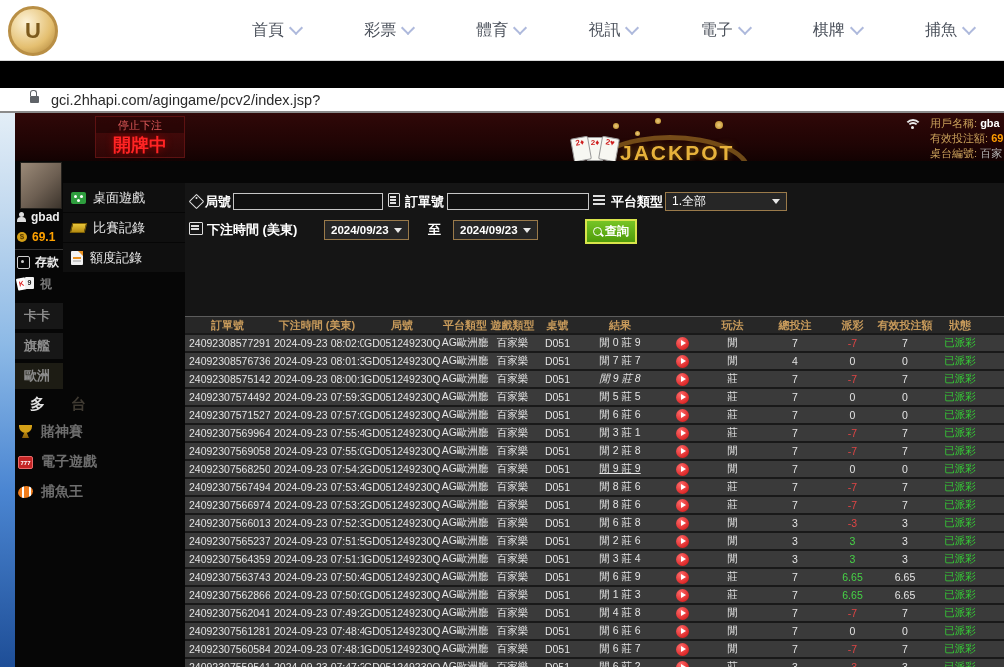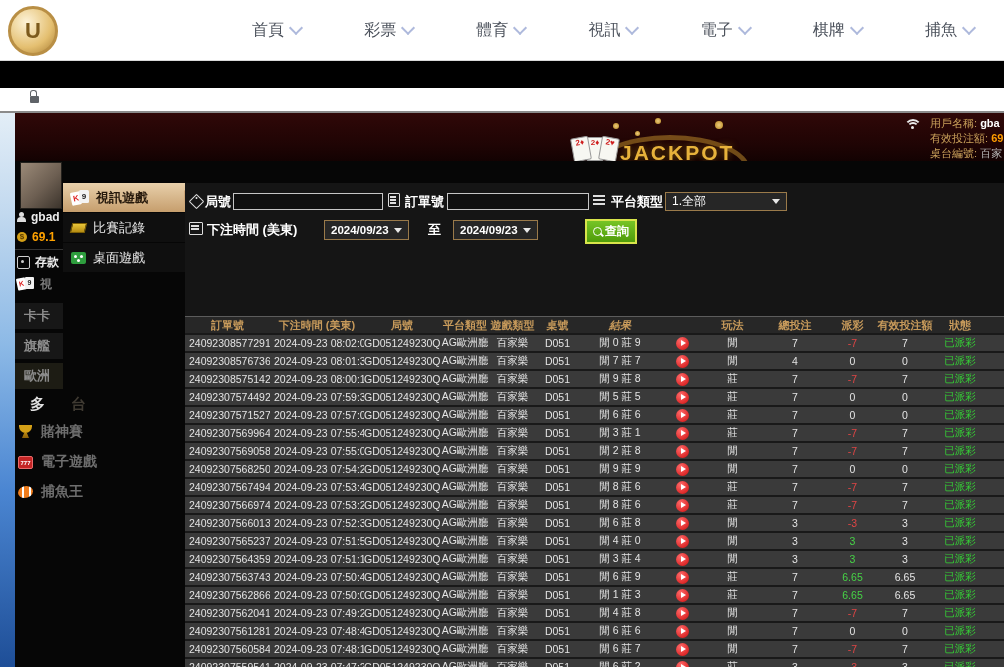--- a/index.html
+++ b/index.html
@@ -175,38 +175,43 @@
         <div class="nav-item">
           <span>捕魚</span>
           <span class="chevron"></span>
         </div>
       </div>
   </div>
 
 
   <div class="urlbar">
     <div class="lock"></div>
+    <div class="url-text">gci.2hhapi.com/agingame/pcv2/index.jsp?</div>
   </div>
 
   <div class="content">
 
     <div class="left-strip"></div>
     <div class="casino-top">
       <div class="wheel-arc"></div>
       <div class="coin" style="left:598px;top:10px;"></div>
       <div class="coin" style="left:640px;top:5px;"></div>
       <div class="coin" style="left:700px;top:8px;width:8px;height:8px;"></div>
       <div class="coin" style="left:620px;top:18px;width:5px;height:5px;"></div>
       <div class="mini-cards">
           <div class="mini-card">2♦</div>
           <div class="mini-card">2♦</div>
           <div class="mini-card">2♥</div>
         </div>
       <div class="jackpot-text">JACKPOT</div>
     </div>
+    <div class="game-banner">
+      <div class="stop-text">停止下注</div>
+      <div class="deal-text">開牌中</div>
+    </div>
     <span class="wifi">
         <i class="w1"></i>
         <i class="w2"></i>
         <i class="w3"></i>
       </span>
     <div class="user-info">
         <div class="ui-line"><span class="ui-label">用戶名稱: </span><span class="v0">gba</span></div>
         <div class="ui-line"><span class="ui-label">有效投注額: </span><span class="v1">69.</span></div>
         <div class="ui-line"><span class="ui-label">桌台編號: </span><span class="v2">百家</span></div>
       </div>
@@ -253,34 +258,31 @@
       <span class="slot-ic"></span>
       <span>電子遊戲</span>
     </div>
     <div class="bg-lower" style="top:370px;">
       <span class="fish-ic"></span>
       <span>捕魚王</span>
     </div>
 
 
     <div class="popup-side">
-        <div class="side-item selected">
-          <span class="ic ic-cards">
-            <span class="cardA"></span>
-            <span class="cardB"></span>
-          </span>
-          <span>視訊遊戲</span>
+        <div class="side-item">
+          <span class="ic ic-table"></span>
+          <span>桌面遊戲</span>
         </div>
         <div class="side-item">
           <span class="ic ic-match"></span>
           <span>比賽記錄</span>
         </div>
         <div class="side-item">
-          <span class="ic ic-table"></span>
-          <span>桌面遊戲</span>
+          <span class="ic ic-quota"></span>
+          <span>額度記錄</span>
         </div>
       </div>
 
     <div class="popup-main">
 
       <span class="f-icon tag-ic" style="left:6px;top:13px;"></span>
       <div class="f-label" style="left:20px;top:10px;">局號</div>
       <div class="f-input" style="left:48px;top:10px;width:142px;"></div>
       <span class="f-icon order-ic" style="left:203px;top:10px;"></span>
       <div class="f-label" style="left:220px;top:10px;">訂單號</div>
@@ -309,21 +311,21 @@
       </div>
 
       <div class="bet-table">
           <div class="t-row hdr">
             <div class="t-cell ac" style="width: 85px;">訂單號</div>
             <div class="t-cell ac" style="width: 94px;">下注時間 (美東)</div>
             <div class="t-cell ac" style="width: 76px;">局號</div>
             <div class="t-cell ac" style="width: 50px;">平台類型</div>
             <div class="t-cell ac" style="width: 45px;">遊戲類型</div>
             <div class="t-cell ac" style="width: 45px;">桌號</div>
-            <div class="t-cell ac" style="width: 80px; font-style: italic;">結果</div>
+            <div class="t-cell ac" style="width: 80px;">結果</div>
             <div class="t-cell ac" style="width: 45px;"></div>
             <div class="t-cell ac" style="width: 55px;">玩法</div>
             <div class="t-cell ac" style="width: 70px;">總投注</div>
             <div class="t-cell ac" style="width: 45px;">派彩</div>
             <div class="t-cell ac" style="width: 60px;">有效投注額</div>
             <div class="t-cell ac" style="width: 50px;">狀態</div>
             <div class="t-cell ac" style="width: 75px;">遊</div>
           </div>
           <div class="t-row">
             <div class="t-cell al" style="width: 85px;">240923085772910</div>
@@ -361,21 +363,21 @@
             <div class="t-cell ac status-paid" style="width: 50px;">已派彩</div>
             <div class="t-cell ac" style="width: 75px;"></div>
           </div>
           <div class="t-row">
             <div class="t-cell al" style="width: 85px;">240923085751429</div>
             <div class="t-cell al" style="width: 94px;">2024-09-23 08:00:16</div>
             <div class="t-cell ac" style="width: 76px;">GD051249230QO</div>
             <div class="t-cell ac" style="width: 50px;">AG歐洲廳</div>
             <div class="t-cell ac" style="width: 45px;">百家樂</div>
             <div class="t-cell ac" style="width: 45px;">D051</div>
-            <div class="t-cell ac" style="width: 80px;">閒 9 莊 8</div>
+            <div class="t-cell ac" style="width: 80px; font-style: italic;">閒 9 莊 8</div>
             <div class="t-cell ac" style="width: 45px;">
               <div class="play-btn"></div>
             </div>
             <div class="t-cell ac" style="width: 55px;">莊</div>
             <div class="t-cell ac" style="width: 70px;">7</div>
             <div class="t-cell ac neg" style="width: 45px;">-7</div>
             <div class="t-cell ac" style="width: 60px;">7</div>
             <div class="t-cell ac status-paid" style="width: 50px;">已派彩</div>
             <div class="t-cell ac" style="width: 75px;"></div>
           </div>
@@ -451,21 +453,21 @@
             <div class="t-cell ac status-paid" style="width: 50px;">已派彩</div>
             <div class="t-cell ac" style="width: 75px;"></div>
           </div>
           <div class="t-row">
             <div class="t-cell al" style="width: 85px;">240923075682506</div>
             <div class="t-cell al" style="width: 94px;">2024-09-23 07:54:24</div>
             <div class="t-cell ac" style="width: 76px;">GD051249230QF</div>
             <div class="t-cell ac" style="width: 50px;">AG歐洲廳</div>
             <div class="t-cell ac" style="width: 45px;">百家樂</div>
             <div class="t-cell ac" style="width: 45px;">D051</div>
-            <div class="t-cell ac" style="width: 80px;">閒 9 莊 9</div>
+            <div class="t-cell ac" style="width: 80px; text-decoration: underline;">閒 9 莊 9</div>
             <div class="t-cell ac" style="width: 45px;">
               <div class="play-btn"></div>
             </div>
             <div class="t-cell ac" style="width: 55px;">閒</div>
             <div class="t-cell ac" style="width: 70px;">7</div>
             <div class="t-cell ac zero" style="width: 45px;">0</div>
             <div class="t-cell ac" style="width: 60px;">0</div>
             <div class="t-cell ac status-paid" style="width: 50px;">已派彩</div>
             <div class="t-cell ac" style="width: 75px;"></div>
           </div>
@@ -523,21 +525,21 @@
             <div class="t-cell ac status-paid" style="width: 50px;">已派彩</div>
             <div class="t-cell ac" style="width: 75px;"></div>
           </div>
           <div class="t-row">
             <div class="t-cell al" style="width: 85px;">240923075652370</div>
             <div class="t-cell al" style="width: 94px;">2024-09-23 07:51:59</div>
             <div class="t-cell ac" style="width: 76px;">GD051249230QB</div>
             <div class="t-cell ac" style="width: 50px;">AG歐洲廳</div>
             <div class="t-cell ac" style="width: 45px;">百家樂</div>
             <div class="t-cell ac" style="width: 45px;">D051</div>
-            <div class="t-cell ac" style="width: 80px;">閒 4 莊 0</div>
+            <div class="t-cell ac" style="width: 80px;">閒 2 莊 6</div>
             <div class="t-cell ac" style="width: 45px;">
               <div class="play-btn"></div>
             </div>
             <div class="t-cell ac" style="width: 55px;">閒</div>
             <div class="t-cell ac" style="width: 70px;">3</div>
             <div class="t-cell ac pos" style="width: 45px;">3</div>
             <div class="t-cell ac" style="width: 60px;">3</div>
             <div class="t-cell ac status-paid" style="width: 50px;">已派彩</div>
             <div class="t-cell ac" style="width: 75px;"></div>
           </div>

